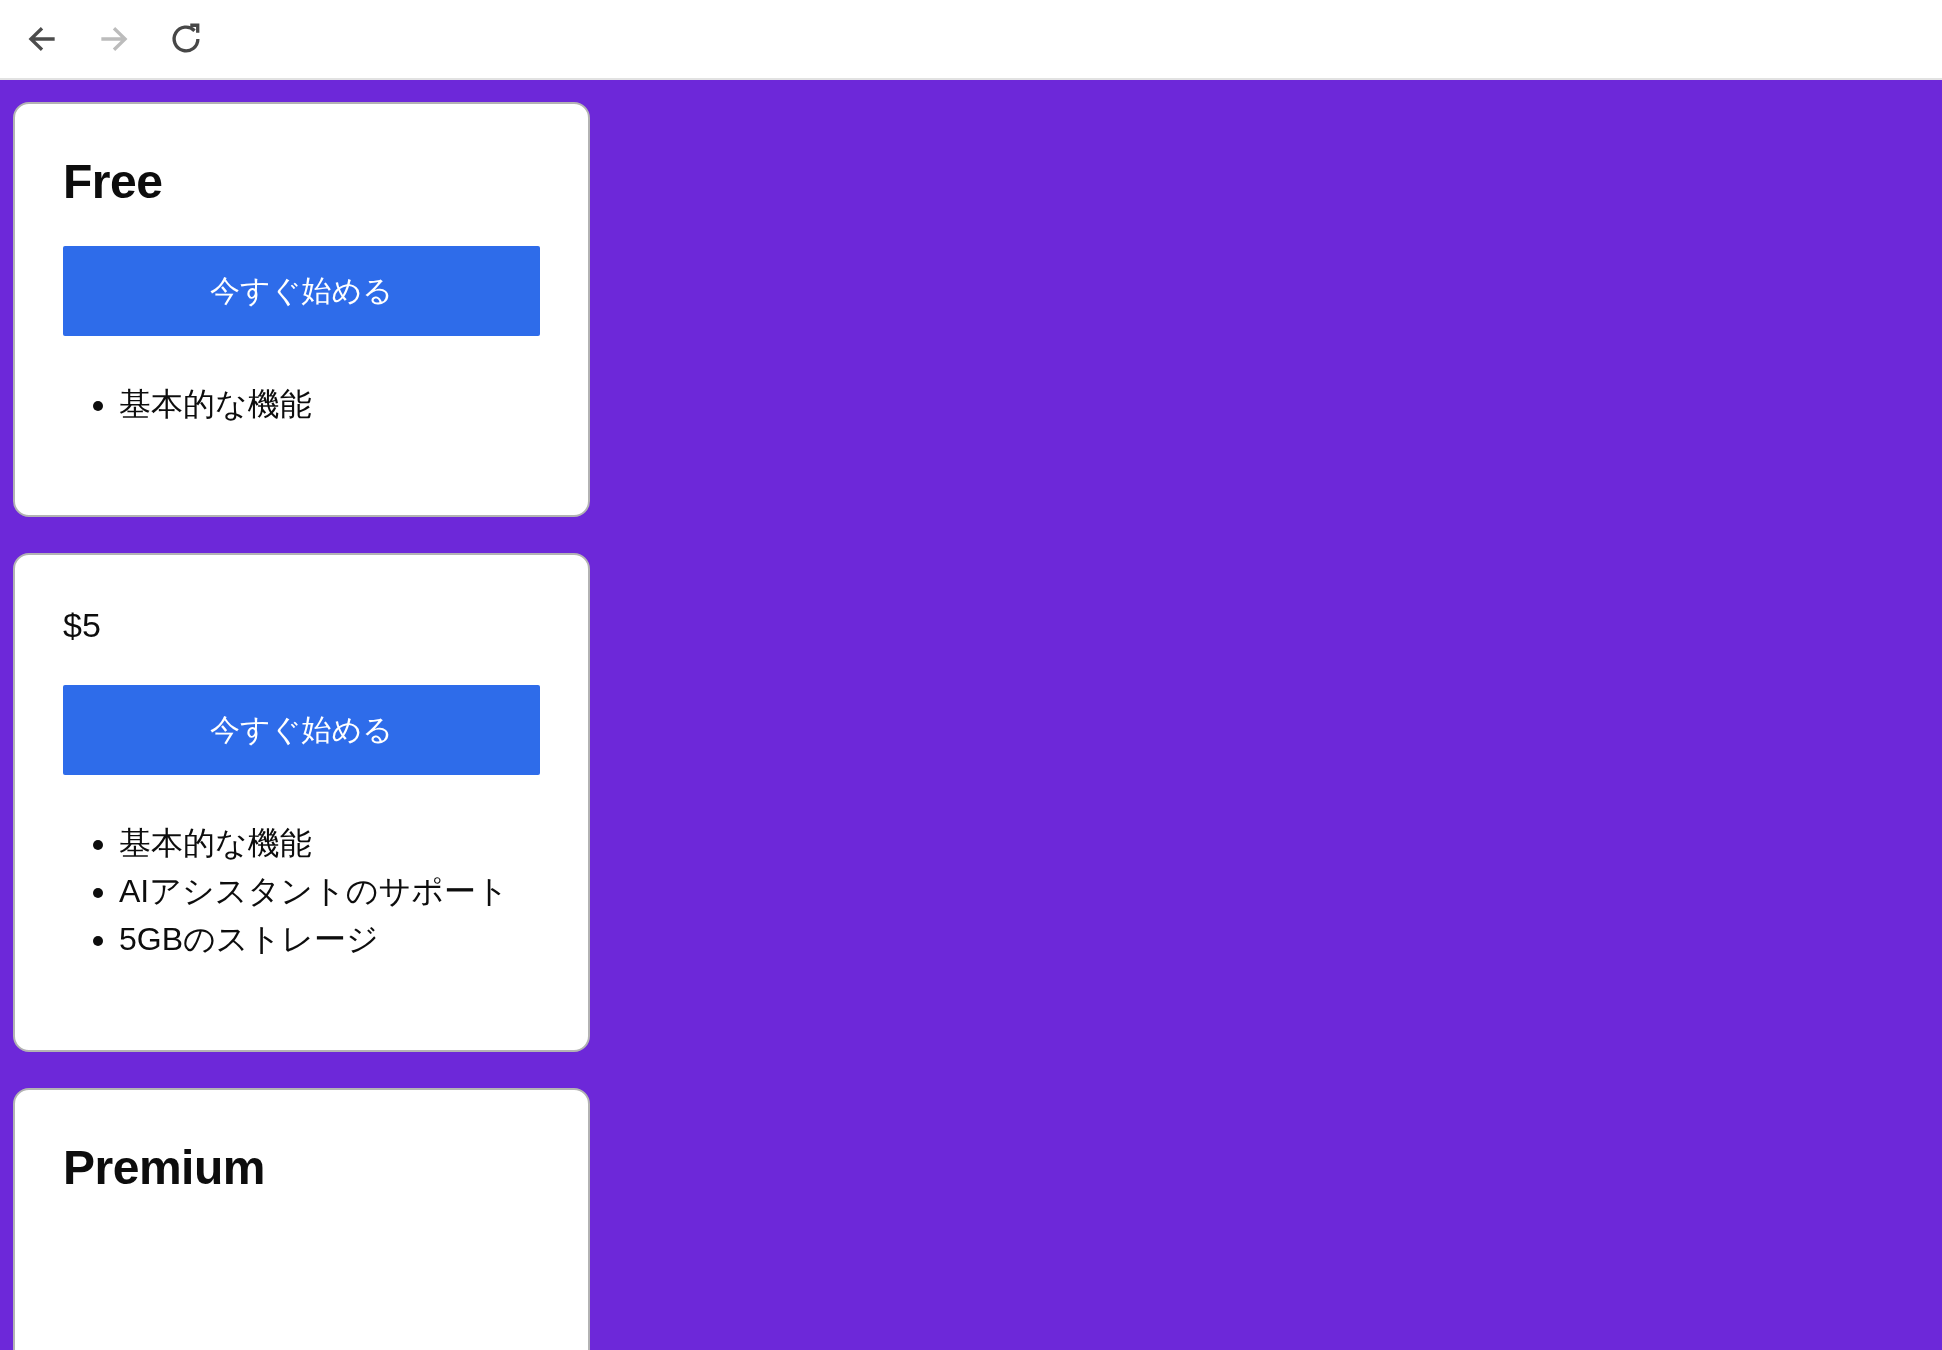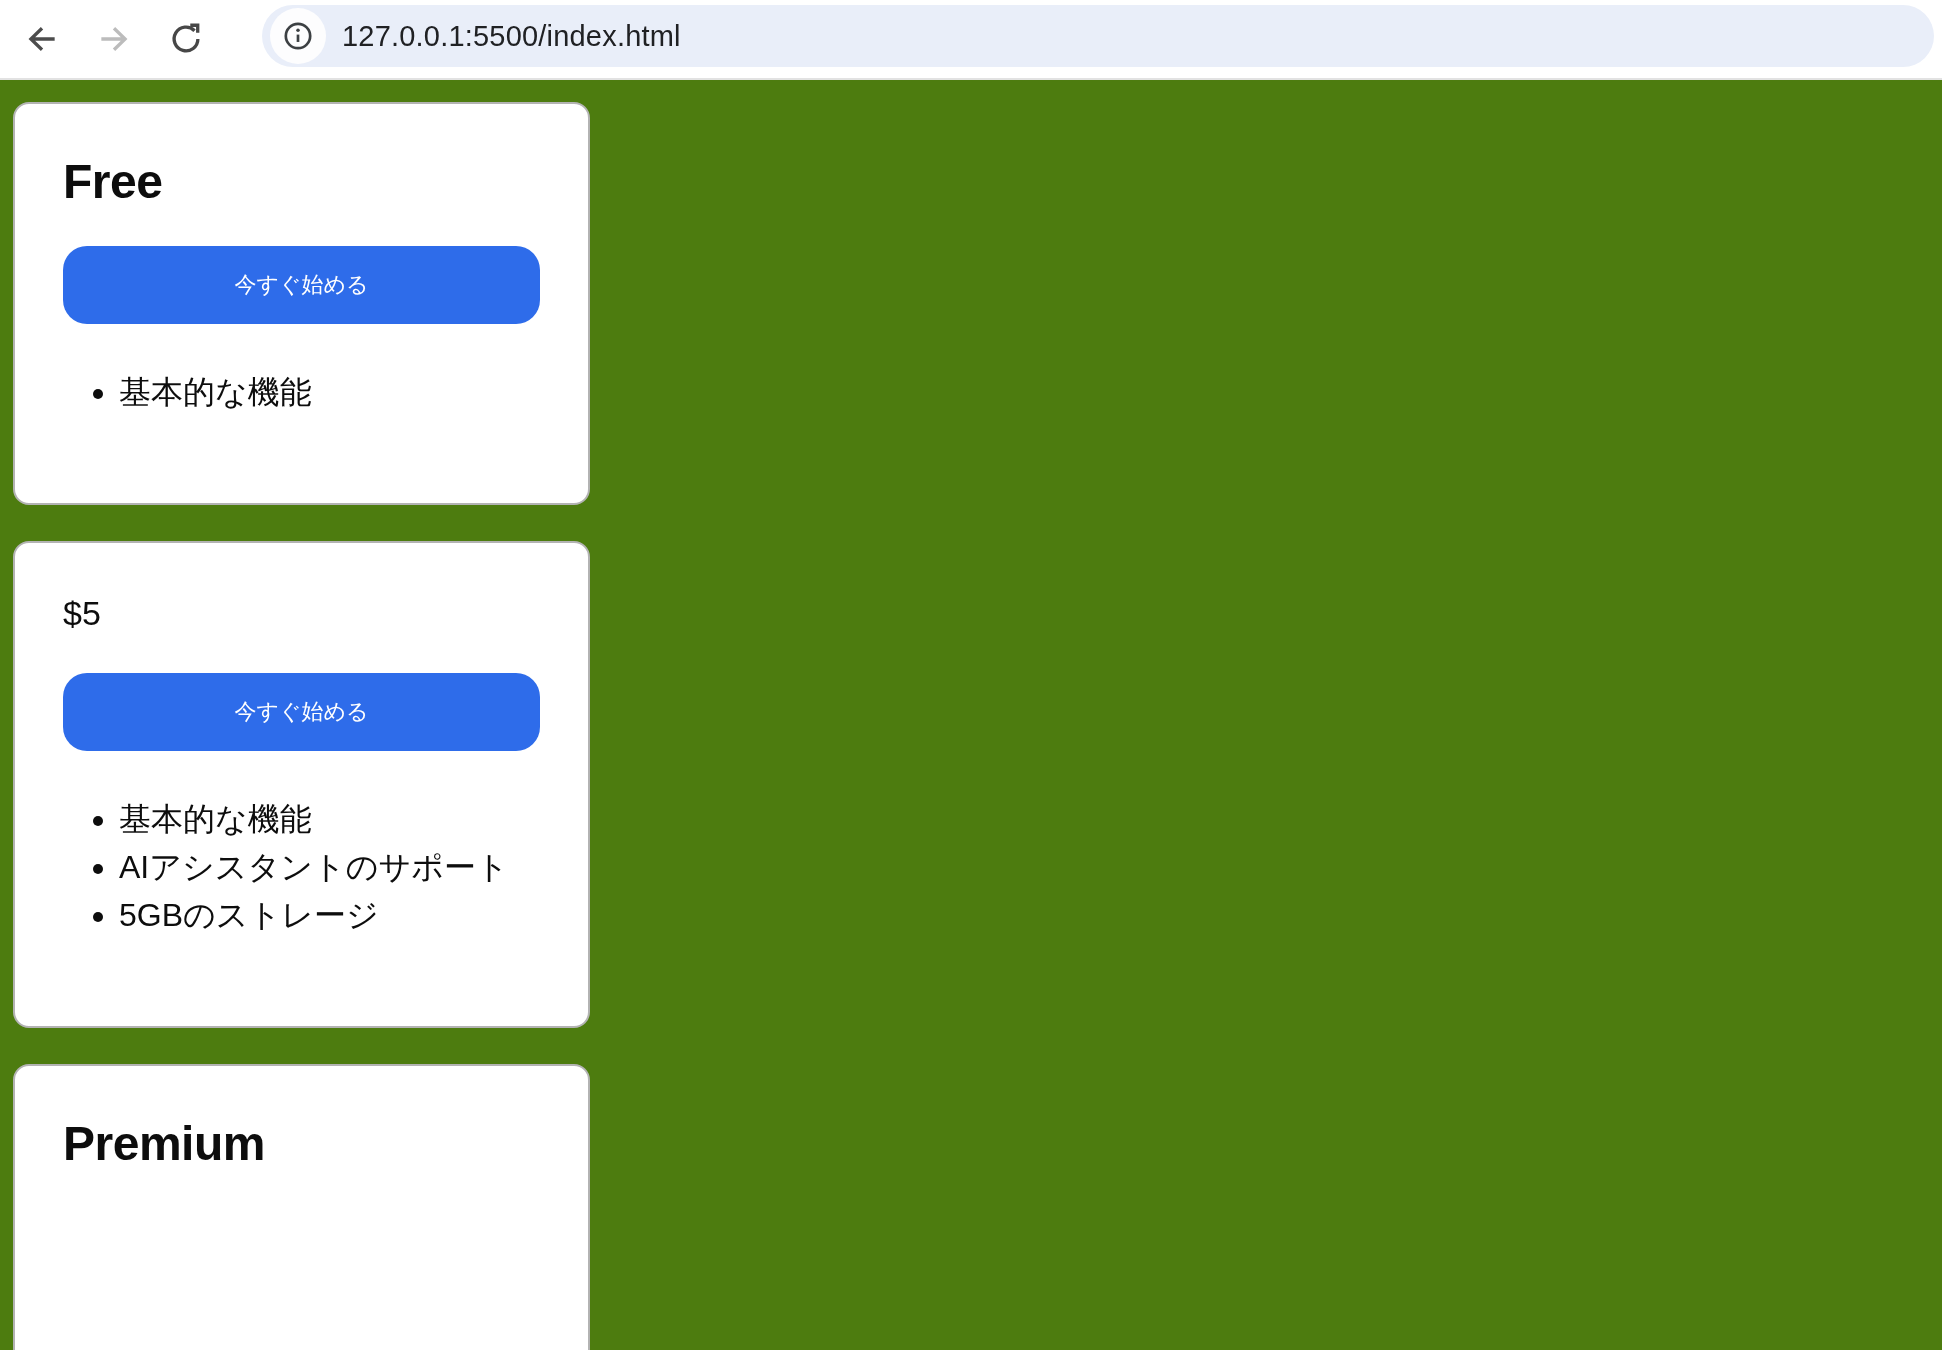--- a/index.html
+++ b/index.html
@@ -49,21 +49,21 @@
     font-size: 29px;
     color: #202124;
     letter-spacing: 0.2px;
     white-space: nowrap;
   }
 
   
   .page {
     padding: 22px 0 0 13px;
     width: 100%; height: 1270px;
-    background: #4d7c0f;
+    background: #6d28d9;
   }
   .card {
     width: 577px;
     background: #ffffff;
     border: 2px solid #b3b3b3;
     border-radius: 16px;
     padding: 50px 48px 75px 48px;
     margin-bottom: 36px;
   }
   .card-title {
@@ -75,26 +75,26 @@
     line-height: 56px;
   }
   .price {
     margin: 0 0 40px 0;
     font-size: 34px;
     color: #0d0d0d;
     line-height: 40px;
   }
   .cta {
     display: block;
-    width: 100%; height: 78px;
+    width: 100%; height: 90px;
     border: none;
-    border-radius: 24px;
+    border-radius: 2px;
     background: #2e6cea;
     color: #ffffff;
-    font-size: 22px;
+    font-size: 30px;
     font-family: inherit;
     margin: 0 0 44px 0;
     cursor: pointer;
   }
   .features {
     margin: 12px;
     padding-left: 44px;
     color: #0d0d0d;
   }
   .features li {
@@ -117,30 +117,20 @@
       <path d="M4 12h14.5M12 5.2L19 12l-7 6.8" fill="none" stroke="#bcbcbc" stroke-width="2.1"></path>
     </svg>
   </button>
   <button class="nav-btn">
     <svg viewBox="0 0 24 24">
       <path d="M19.5 12a7.5 7.5 0 1 1-2.1-5.2" fill="none" stroke="#474747" stroke-width="2.1"></path>
       <path d="M14.7 3.3h4.7v4.7" fill="none" stroke="#474747" stroke-width="2.1"></path>
     </svg>
   </button>
 
-  <div class="url-pill">
-    <span class="info-halo">
-      <svg viewBox="0 0 24 24">
-        <circle cx="12" cy="12" r="8.6" fill="none" stroke="#3c4043" stroke-width="1.9"></circle>
-        <circle cx="12" cy="8" r="1.25" fill="#3c4043"></circle>
-        <path d="M12 11v5.2" stroke="#3c4043" stroke-width="1.9"></path>
-      </svg>
-    </span>
-    <span class="url-text">127.0.0.1:5500/index.html</span>
-  </div>
 </div>
 
 <div class="page">
 
   <div class="card">
     <h2 class="card-title">Free</h2>
     <button class="cta">今すぐ始める</button>
     <ul class="features">
         <li>基本的な機能</li>
       </ul>

